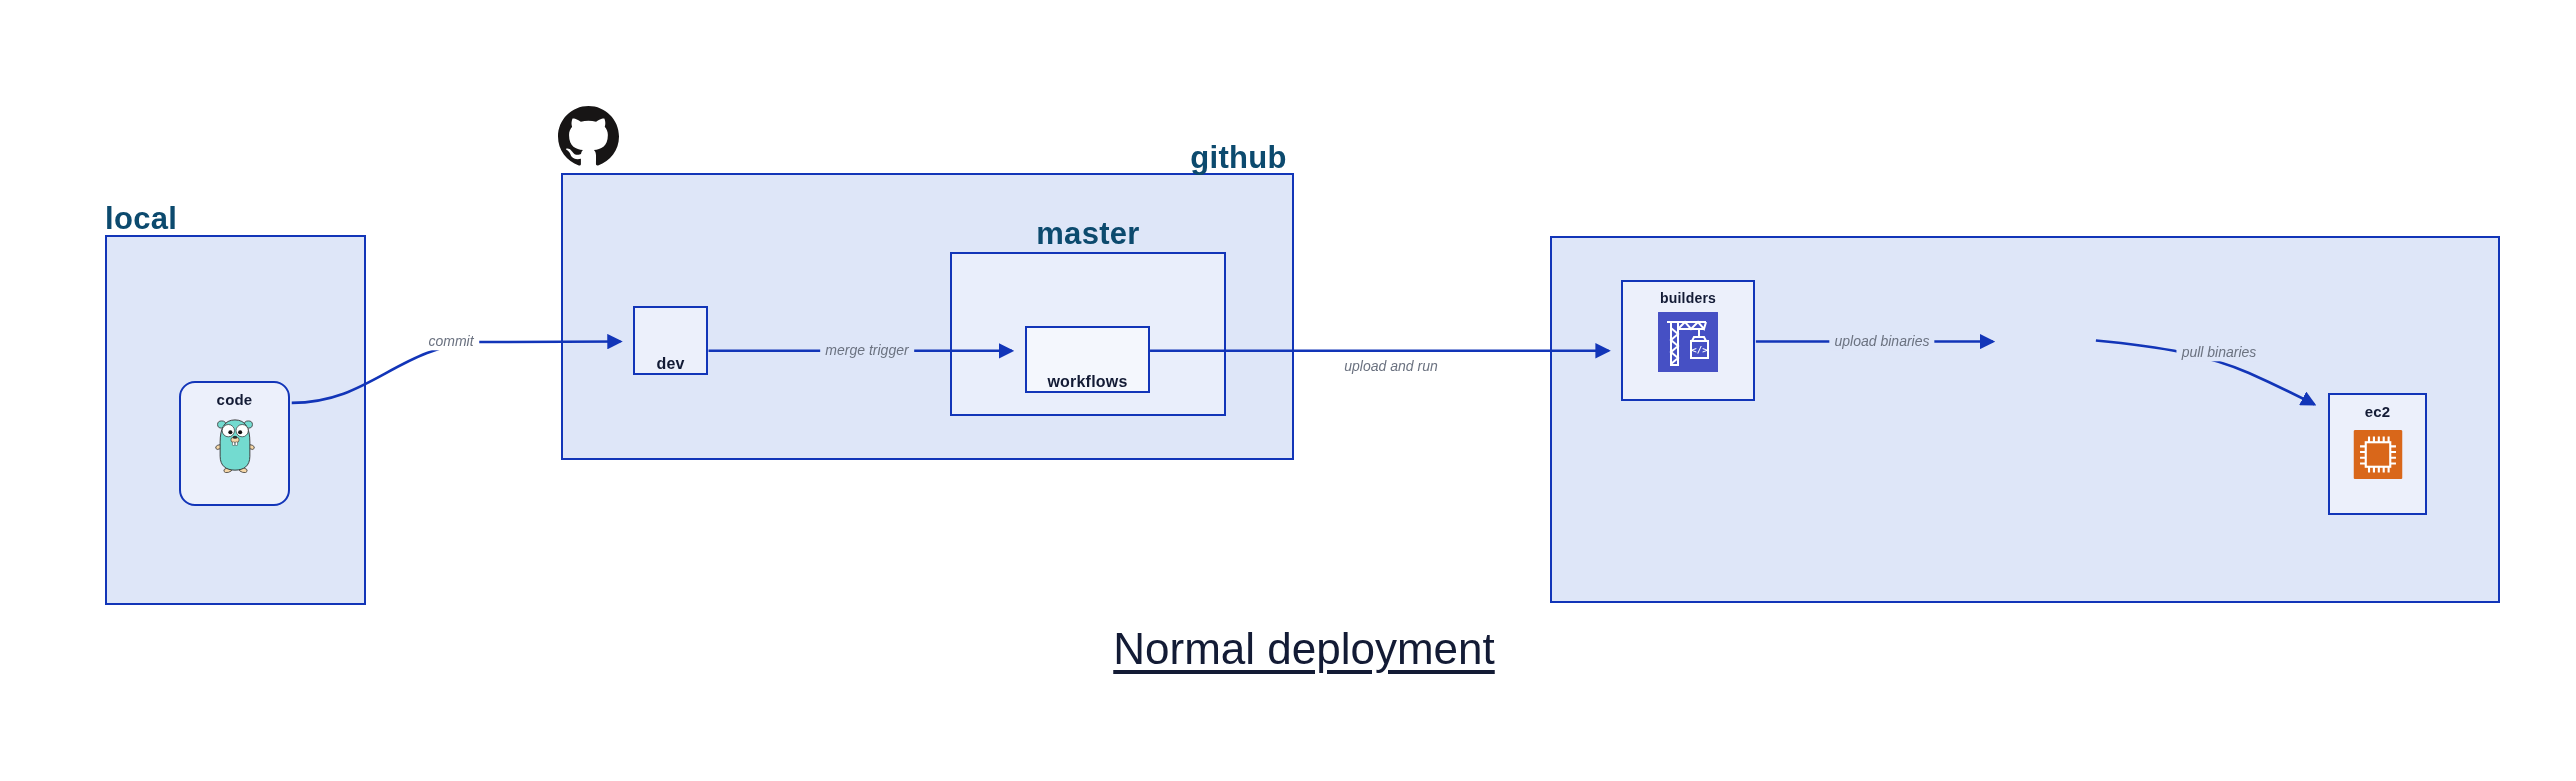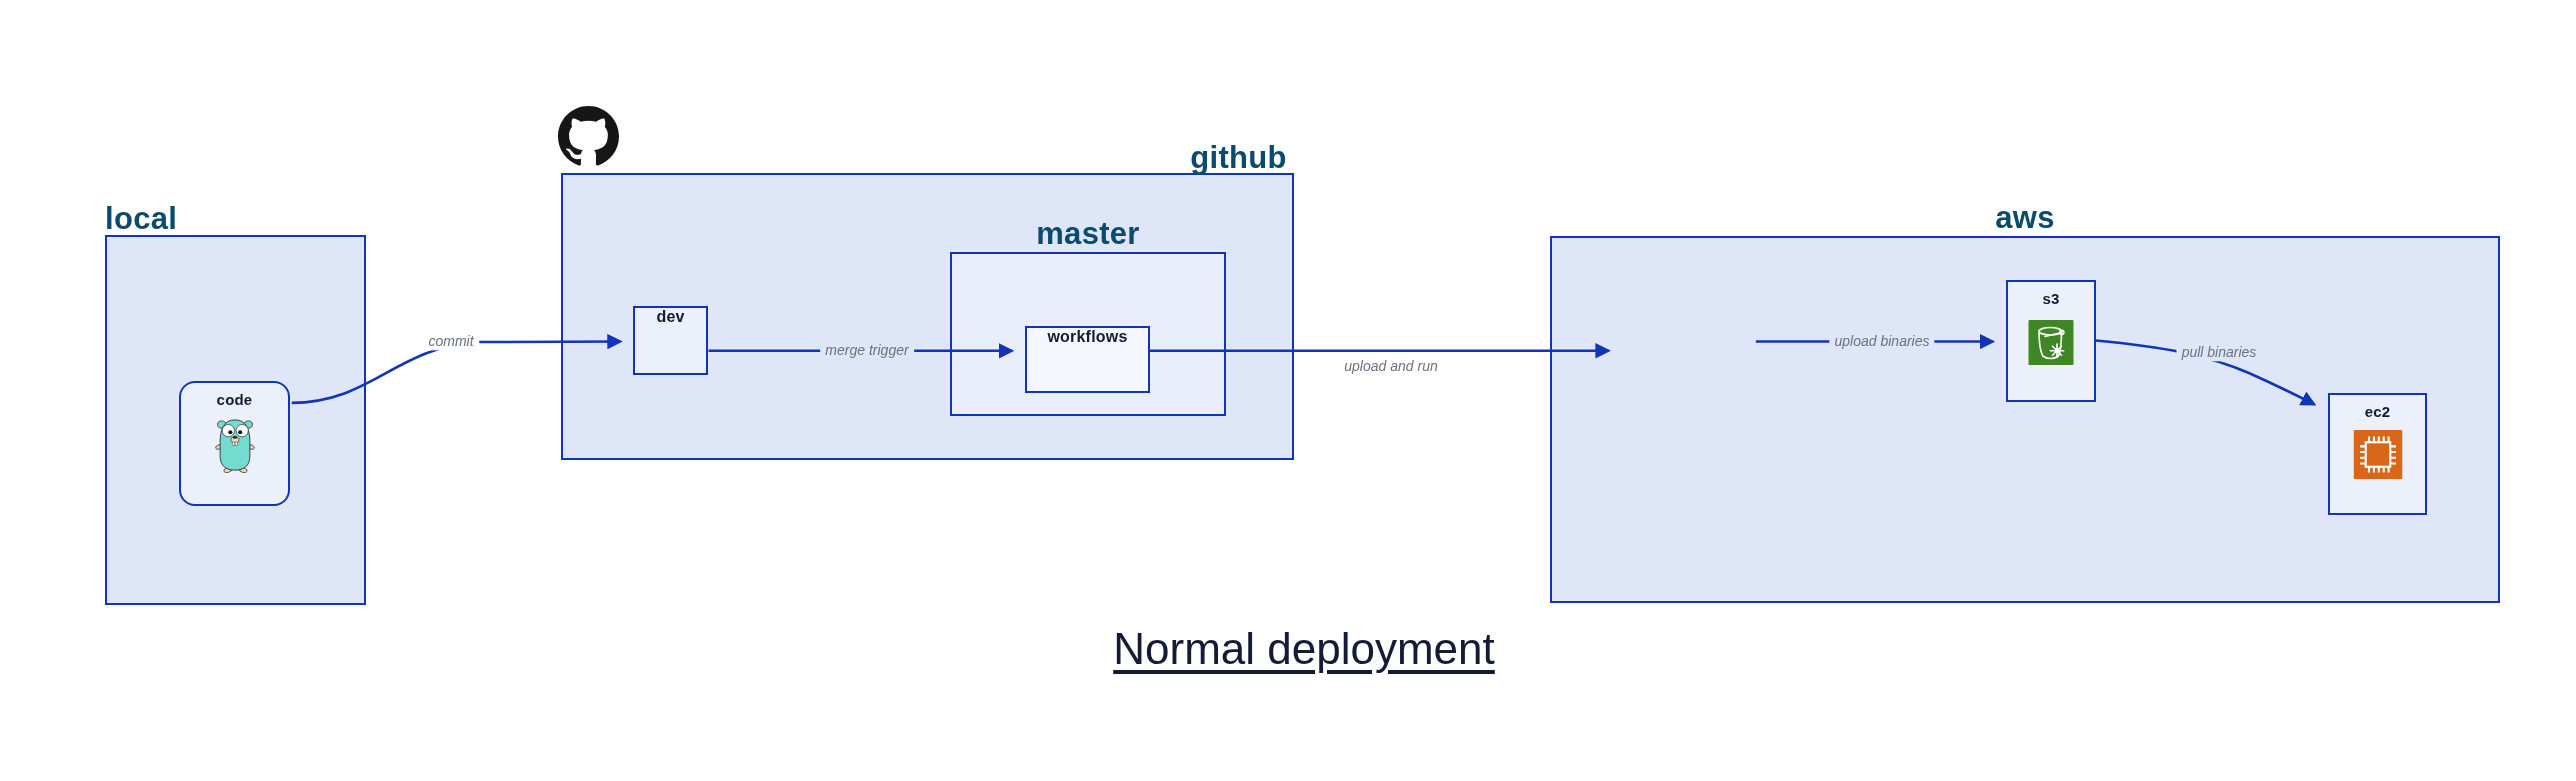--- a/index.html
+++ b/index.html
@@ -8,21 +8,21 @@
 
   
   .container{position:absolute;border:2.6px solid #1235b8;background:#dee6f8;box-sizing:border-box;}
   .container-label{position:absolute;color:#0c4a6e;font-size:31px;font-weight:700;
     letter-spacing:0.3px;white-space:nowrap;}
 
   
   .node{position:absolute;border:2.6px solid #1235b8;background:#ecf0fb;box-sizing:border-box;text-align:center;}
   .node-label{color:#131b35;font-size:15px;font-weight:bold;letter-spacing:0.2px;}
   .icon-node .node-label{position:absolute;top:8.2px;left:0;right:0;}
-  .center-node{display:flex;align-items:flex-start;justify-content:center;}
+  .center-node{display:flex;align-items:flex-end;justify-content:center;}
   .node-icon{position:absolute;left:50%;transform:translateX(-50%);}
 
   
   .edge-label{position:absolute;transform:translate(-50%,-50%);color:#6b7280;font-size:14px;
     font-style:italic;white-space:nowrap;padding:1px 5.2px;line-height:1.1;}
   .bg-white{background:#ffffff;}
   .bg-fill{background:#dee6f8;}
 
   
   .diagram-title{position:absolute;left:1304px;top:624px;transform:translateX(-50%);
@@ -40,21 +40,20 @@
   <div class="container" style="left:105px;top:235px;width:261px;height:370px;"></div>
   <div class="container-label" style="left:105px;top:201px;width:261px;text-align:left;">local</div>
 
   <div class="container" style="left:561px;top:173px;width:733px;height:287px;"></div>
   <div class="container-label" style="left:561px;top:140px;width:733px;text-align:right;padding-right:7.2px;box-sizing:border-box;">github</div>
 
   <div class="container" style="left:950px;top:252px;width:276px;height:164px;background:#e9eefb;"></div>
   <div class="container-label" style="left:950px;top:216px;width:276px;text-align:center;">master</div>
 
   <div class="container" style="left:1550px;top:236px;width:950px;height:367px;"></div>
-  <div class="container-label" style="left:1550px;top:200px;width:950px;text-align:center;">aws</div>
 
   <svg style="position:absolute;left:558px;top:106px;" width="61" height="61" viewBox="0 0 24 24">
     <path fill="#171515" d="M12 0C5.37 0 0 5.37 0 12c0 5.3 3.438 9.8 8.205 11.387.6.113.82-.258.82-.577
       0-.285-.01-1.04-.015-2.04-3.338.724-4.042-1.61-4.042-1.61-.546-1.387-1.333-1.757-1.333-1.757
       -1.09-.745.082-.73.082-.73 1.205.085 1.838 1.238 1.838 1.238 1.07 1.835 2.81 1.305 3.495.998
       .108-.776.417-1.305.76-1.605-2.665-.3-5.466-1.335-5.466-5.93 0-1.31.465-2.38 1.235-3.22
       -.135-.303-.54-1.523.105-3.176 0 0 1.005-.322 3.3 1.23.96-.267 1.98-.399 3-.405
       1.02.006 2.04.138 3 .405 2.28-1.552 3.285-1.23 3.285-1.23.645 1.653.24 2.873.12 3.176
       .765.84 1.23 1.91 1.23 3.22 0 4.61-2.805 5.625-5.475 5.92.435.37.81 1.102.81 2.222
       0 1.606-.015 2.896-.015 3.286 0 .315.21.69.825.57C20.565 21.795 24 17.295 24 12
@@ -83,34 +82,37 @@
   </div>
 
   <div class="node center-node" style="left:633px;top:306px;width:75px;height:69px;">
     <span class="node-label" style="font-size:16px;">dev</span>
   </div>
 
   <div class="node center-node" style="left:1025px;top:326px;width:125px;height:67px;background:#f4f7fd;">
     <span class="node-label" style="font-size:16px;">workflows</span>
   </div>
 
-
-  <div class="node icon-node" style="left:2006px;top:280px;width:90px;height:122px;">
-    <div class="node-label">s3</div>
-    <svg class="aws-icon" style="top:38px;" width="46" height="45" viewBox="0 0 60 60">
-      <rect x="0" y="0" width="60" height="60" fill="#3f8624"></rect>
-      <g stroke="#ffffff" stroke-width="2.2" fill="none" stroke-linecap="round">
-        <ellipse cx="29" cy="15" rx="15" ry="5"></ellipse>
-        <path d="M14 15 C14 32 17 44 19 48 C25 52.5 34 52.5 40 48 C42 44 44 32 44 15"></path>
-        <path d="M22 22 L43 17"></path>
-        <circle cx="44.5" cy="16.5" r="2.6"></circle>
-        <path d="M38 32 L38 50 M29 41 L47 41 M32 35 L44 47 M44 35 L32 47"></path>
+  <div class="node icon-node" style="left:1621px;top:280px;width:134px;height:121px;">
+    <div class="node-label" style="font-size:14px;">builders</div>
+    <svg class="aws-icon" style="top:30px;" width="62" height="60" viewBox="0 0 60 60">
+      <rect x="0" y="0" width="60" height="60" fill="#4650c4"></rect>
+      <g stroke="#ffffff" stroke-width="2" fill="none">
+        <rect x="13" y="10" width="7" height="43"></rect>
+        <path d="M13 16 L20 22 L13 28 L20 34 L13 40 L20 46 L13 52"></path>
+        <path d="M9 10 L48 10 M20 17 L46 17"></path>
+        <path d="M20 17 L27 10 L33 17 L40 10 L46 17 L48 10"></path>
+        <path d="M41 17 L41 25"></path>
+        <path d="M36 25 L46 25 L48 29 L34 29 Z"></path>
       </g>
+      <rect x="33" y="29" width="17" height="17" fill="none" stroke="#ffffff" stroke-width="2"></rect>
+      <text x="41.5" y="41" text-anchor="middle" font-size="9" fill="#ffffff" font-family="DejaVu Sans Mono, monospace" font-weight="bold">&lt;/&gt;</text>
     </svg>
   </div>
+
 
   <div class="node icon-node" style="left:2328px;top:381px;width:99px;height:122px;margin-top:12px;">
     <div class="node-label">ec2</div>
     <svg class="aws-icon" style="top:35px;" width="49" height="49" viewBox="0 0 60 60">
       <rect x="0" y="0" width="60" height="60" fill="#d9671a"></rect>
       <g stroke="#ffffff" stroke-width="2.6" fill="none">
         <rect x="15" y="15" width="30" height="30"></rect>
         <path d="M19 8 L19 15 M25 8 L25 15 M31 8 L31 15 M37 8 L37 15 M43 8 L43 15"></path>
         <path d="M19 45 L19 52 M25 45 L25 52 M31 45 L31 52 M37 45 L37 52 M43 45 L43 52"></path>
         <path d="M8 20 L15 20 M8 27 L15 27 M8 34 L15 34 M8 41 L15 41"></path>

